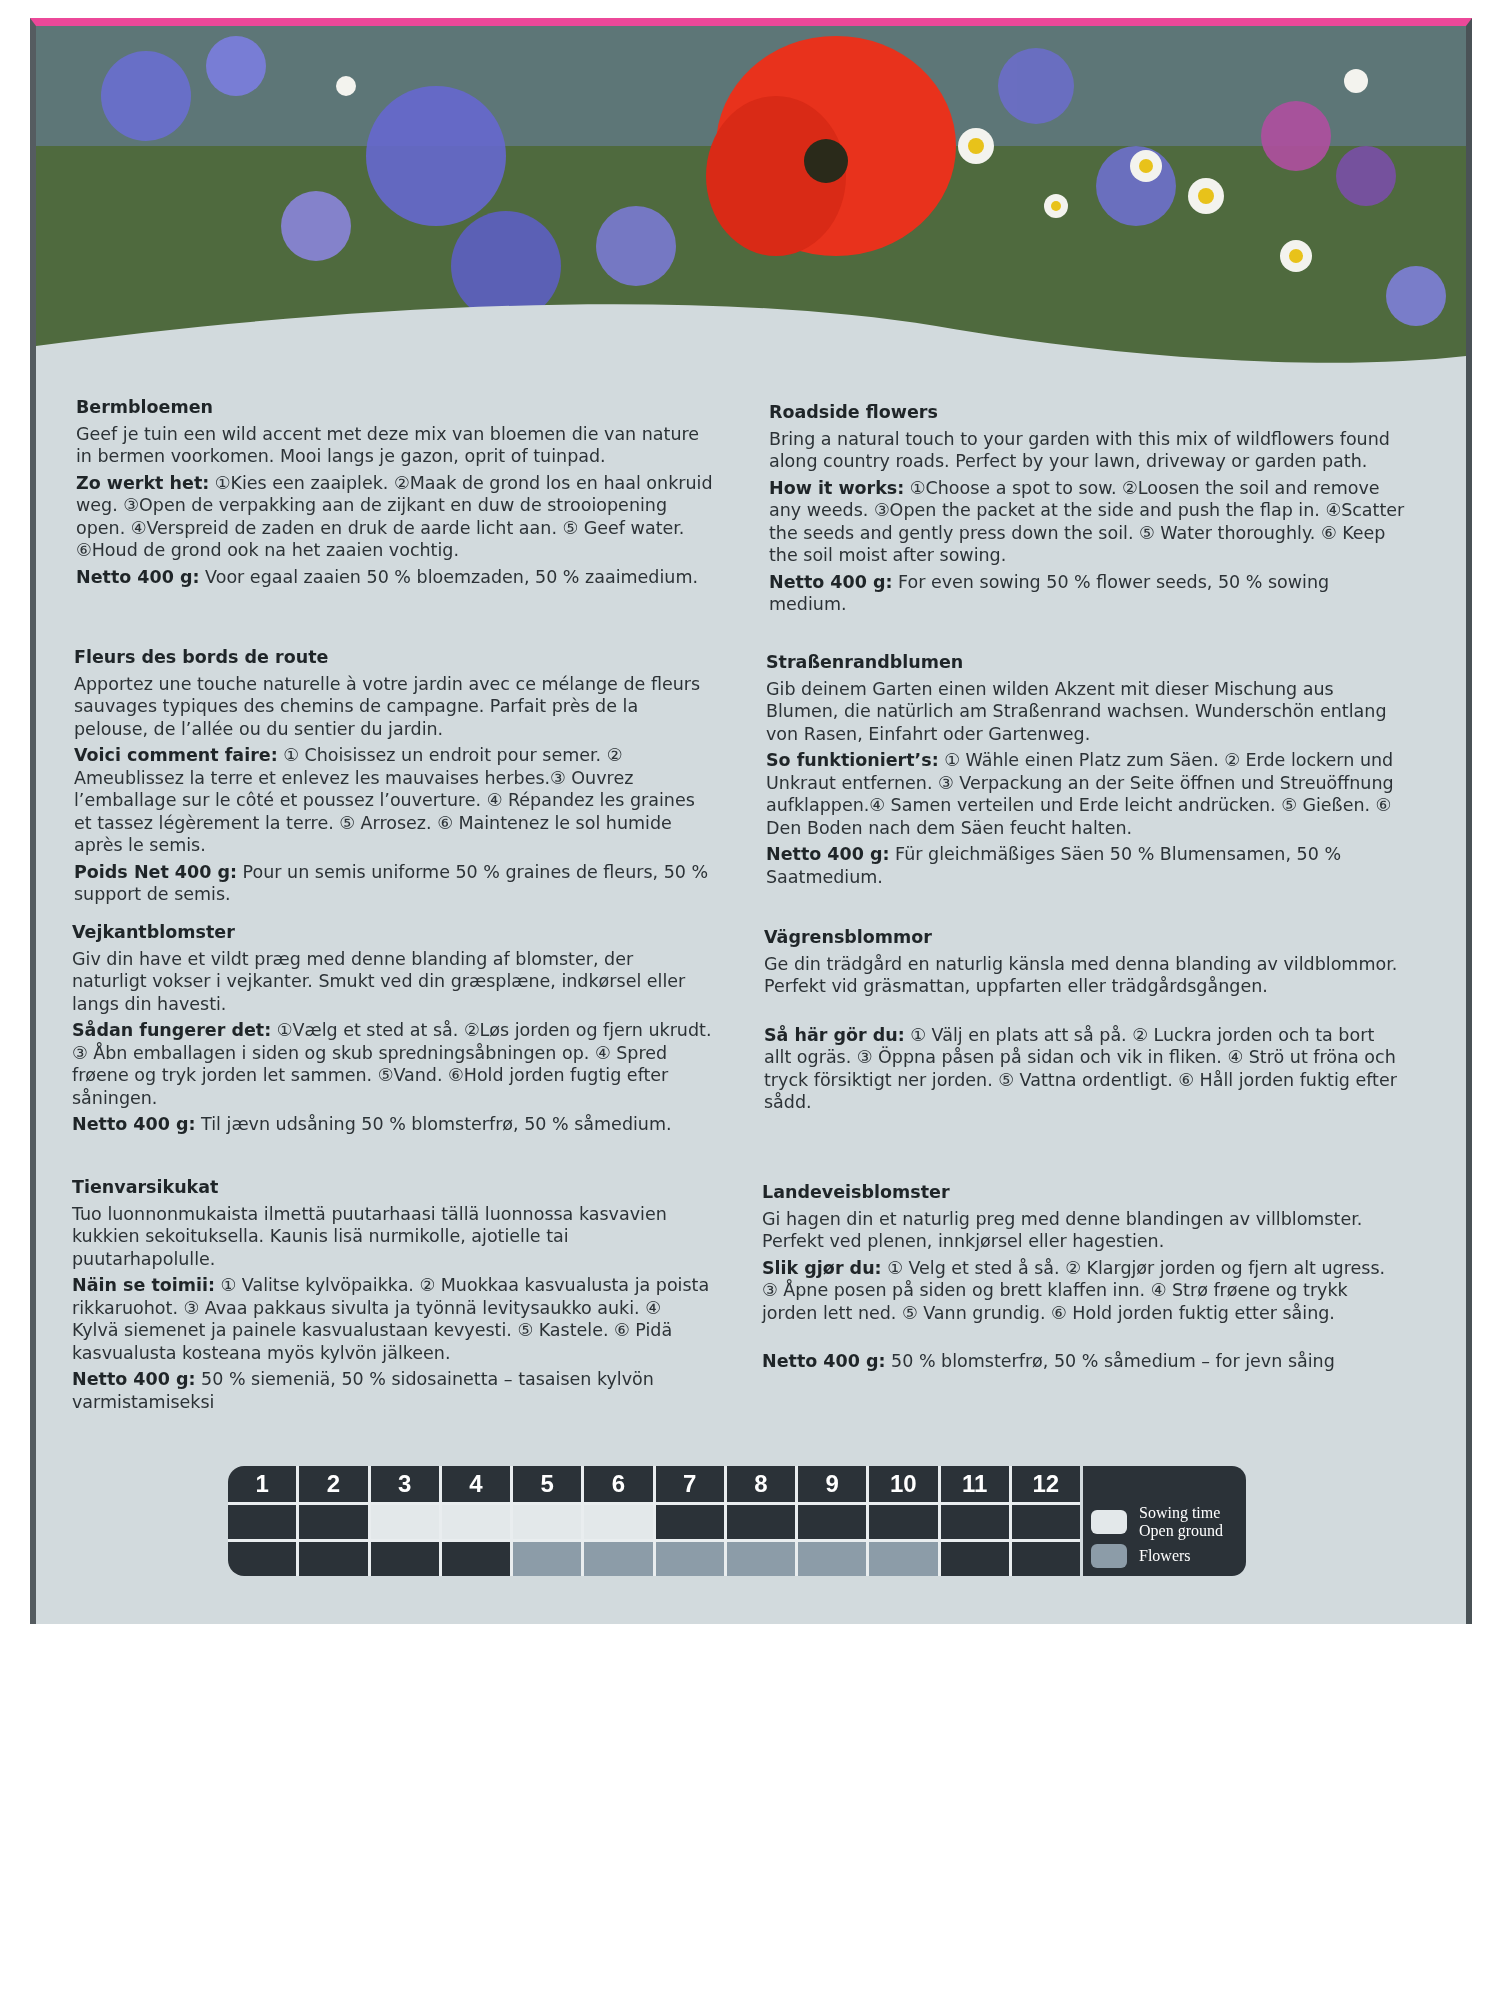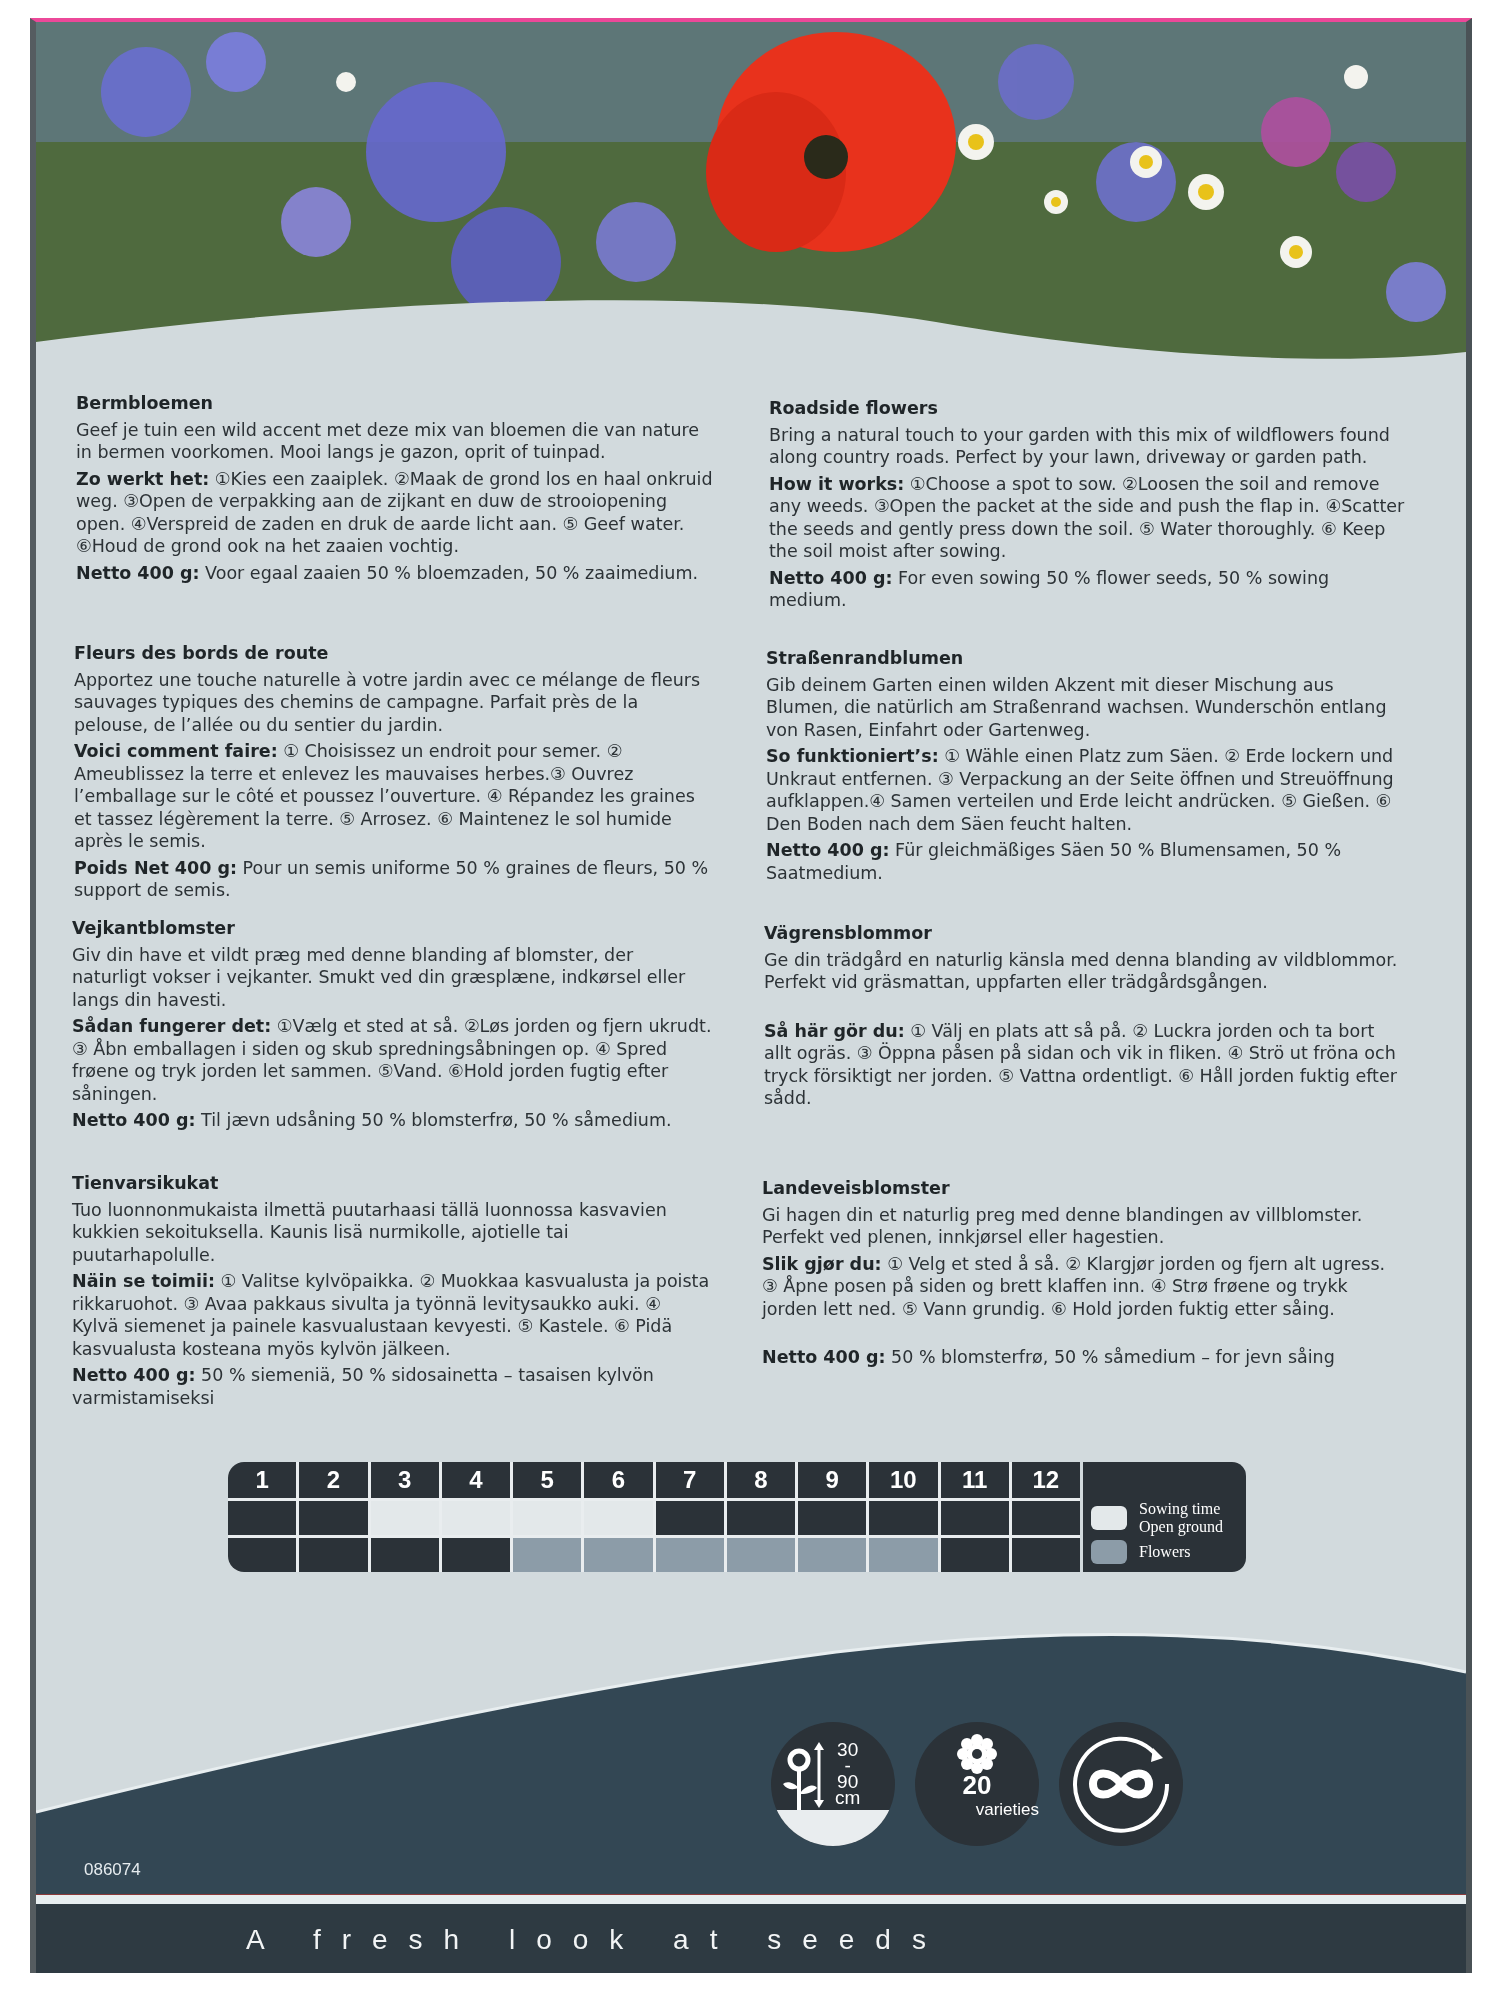--- a/index.html
+++ b/index.html
@@ -1,17 +1,17 @@
 <!DOCTYPE html>
 <html><head>
 <meta charset="utf-8">
 <style>
   * { box-sizing: border-box; margin: 0; padding: 0; }
   body { width: 1486px; height: 2000px; background: #ffffff; position: relative; overflow: hidden; font-family: "DejaVu Sans", sans-serif; }
-  .box { position: absolute; left: 30px; top: 18px; width: 1442px; height: 1955px; background: #d2dadd; border-left: 6px solid #555c60; border-right: 6px solid #4a5256; border-top: 4px solid #ec4899; overflow: hidden; }
+  .box { position: absolute; left: 30px; top: 18px; width: 1442px; height: 1606px; background: #d2dadd; border-left: 6px solid #555c60; border-right: 6px solid #4a5256; border-top: 8px solid #ec4899; overflow: hidden; }
   .photo { position: absolute; left: 0; top: 0; width: 100%; height: 340px; overflow: hidden; background: linear-gradient(180deg,#5a6f8a 0%,#6b7a6a 40%,#4c6b3a 100%); }
   .photo svg { width: 100%; height: 100%; display: block; }
   .wave-top { position: absolute; left: 0; top: 260px; width: 100%; height: 120px; }
   .col { position: absolute; width: 640px; font-size: 17.5px; line-height: 22.5px; color: #2c3236; }
   .title { font-weight: bold; color: #1f2528; }
   .howlabel, .netlabel { font-weight: bold; color: #1f2528; }
   p { margin-bottom: 4px; }
   .calendar { position: absolute; left: 198px; top: 1445px; width: 1018px; height: 110px; }
   .cal-grid { position: absolute; left: 0; top: 0; width: 852px; height: 110px; display: grid; grid-template-columns: repeat(12, 1fr); grid-template-rows: 36px 34px 34px; gap: 3px; background: #e9edef; border-radius: 16px 0 0 16px; overflow: hidden; }
   .cell { background: #2b3238; }

